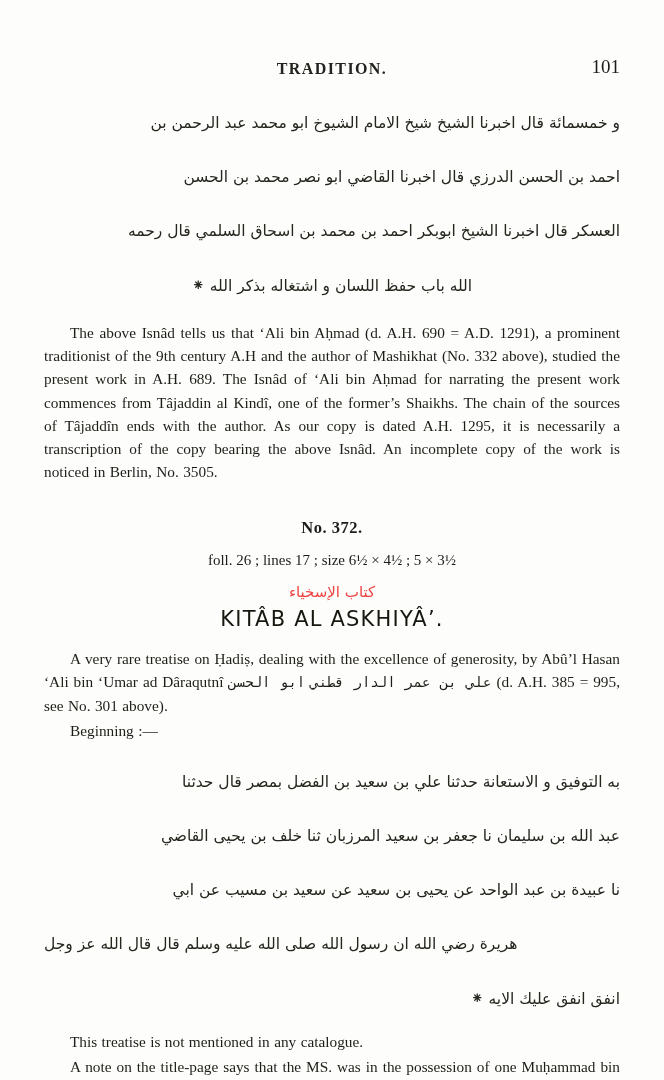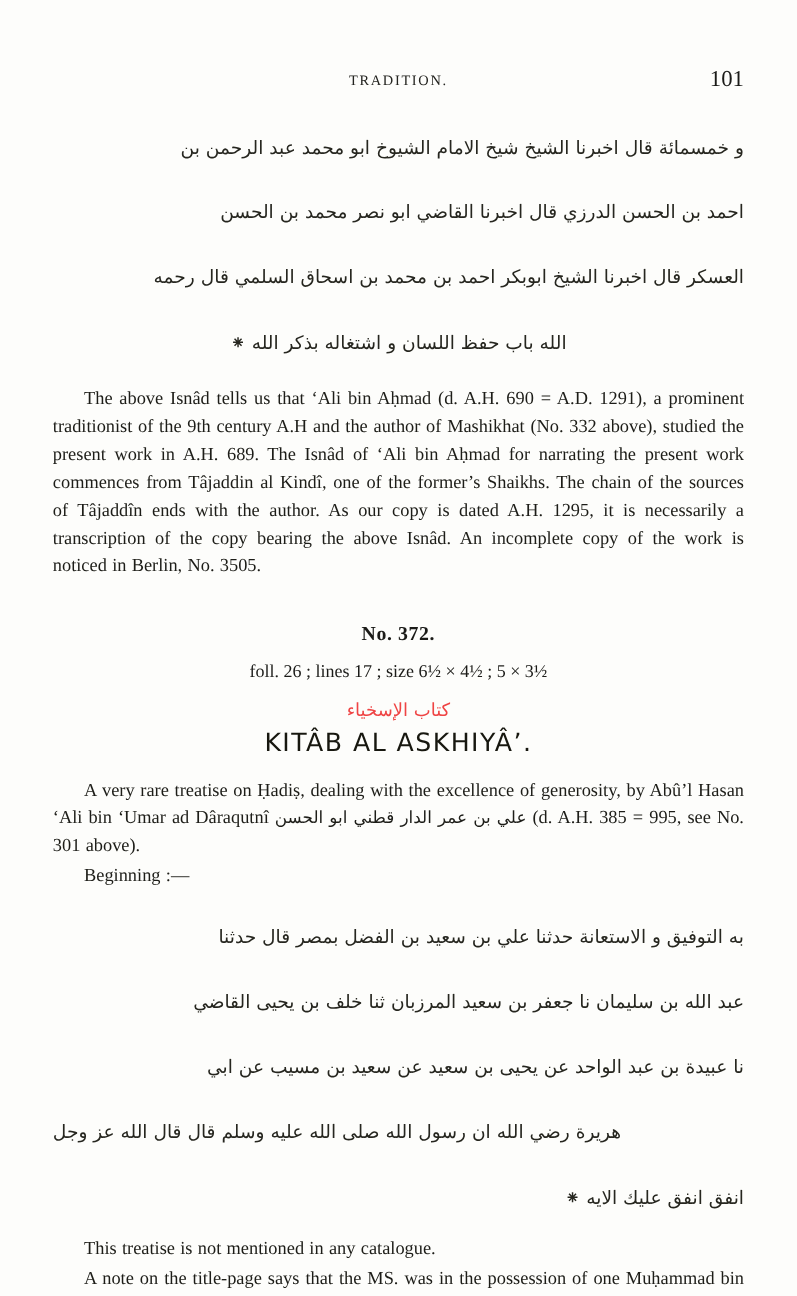--- a/index.html
+++ b/index.html
@@ -32,23 +32,23 @@
   .header {
     display: flex;
     align-items: baseline;
     justify-content: center;
     position: relative;
     height: 24px;
     margin-bottom: 18px;
   }
   .running-head {
     font-family: "Liberation Serif", serif;
-    font-size: 12px;
+    font-size: 16px;
     letter-spacing: 1.4px;
-    font-weight: normal;
+    font-weight: bold;
     color: #23231f;
   }
   .folio {
     position: absolute;
     right: 0;
     top: -4px;
     font-size: 19px;
     color: #1b1b18;
     font-family: "Liberation Serif", serif;
   }
@@ -91,21 +91,21 @@
   .arabic-footnote {
     direction: rtl;
     text-align: center;
     font-family: "DejaVu Sans", sans-serif;
     font-size: 11px;
     margin-top: 6px;
     color: #26261f;
     text-decoration: underline;
   }
   .arabic-inline {
-    font-family: Liberation Sans, sans-serif;
+    font-family: Liberation Mono, monospace;
     direction: rtl;
     unicode-bidi: isolate;
     font-size: 14px;
   }
   
   p.body-par {
     font-size: 15.3px;
     line-height: 1.52;
     margin: 0 0 2px 0;
     text-align: justify;

